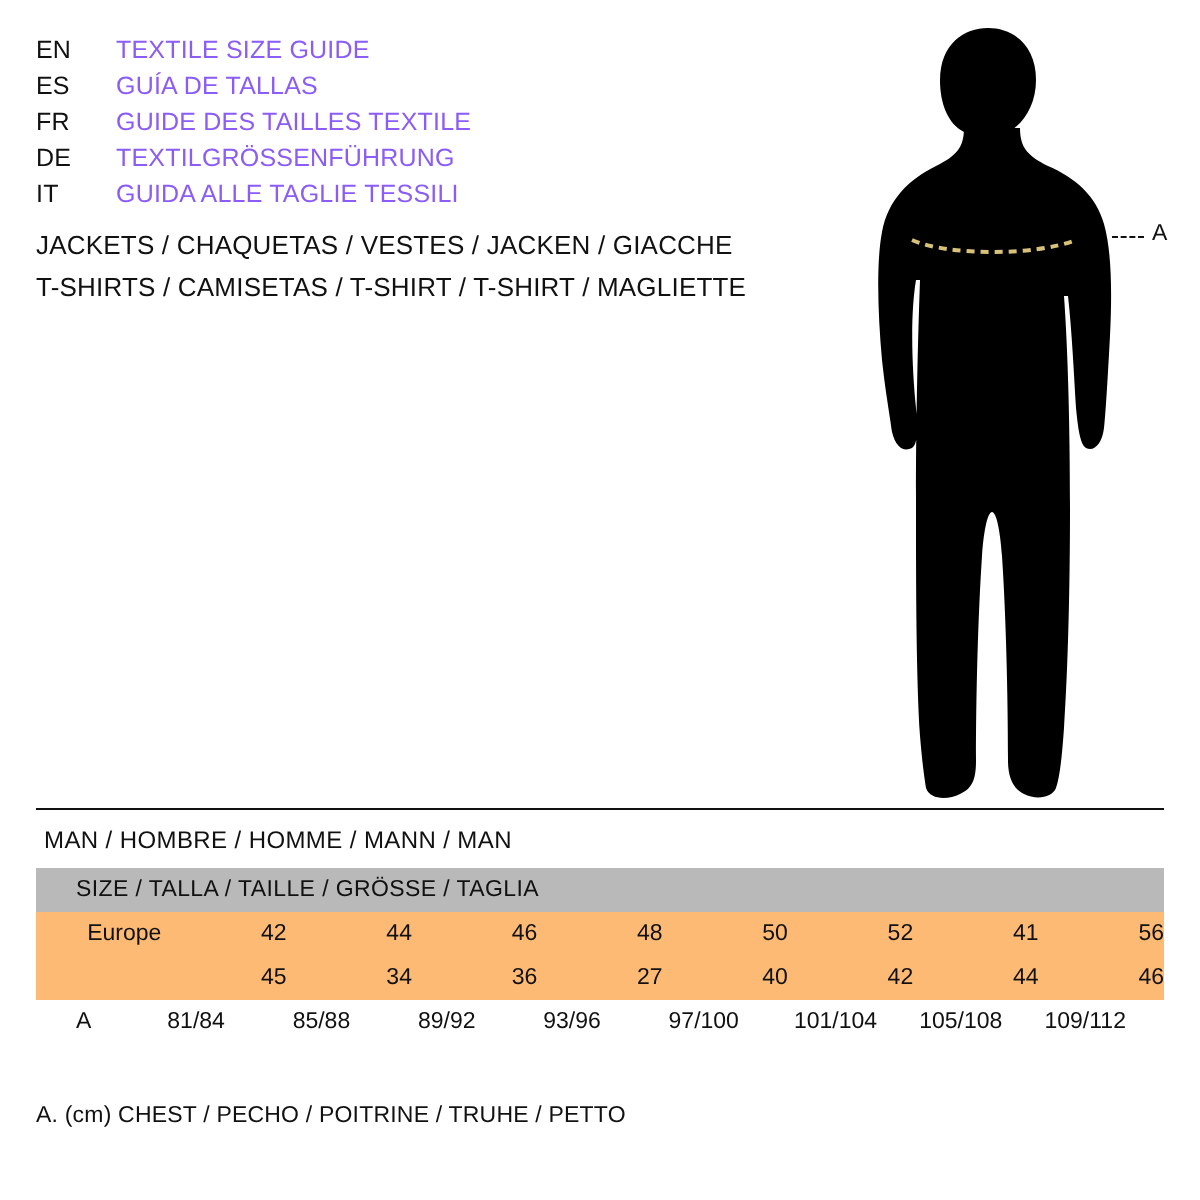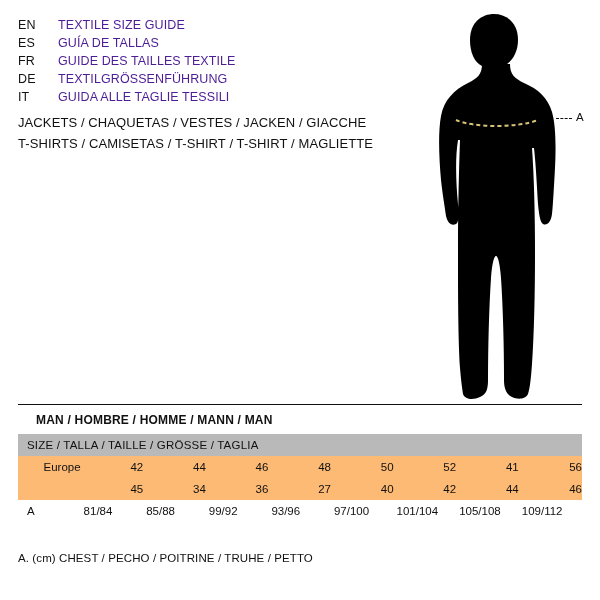--- a/index.html
+++ b/index.html
@@ -36,21 +36,21 @@
     font-size: 12.5px;
     line-height: 18px;
     letter-spacing: 0.1px;
   }
   .lang-code {
     width: 40px;
     flex: 0 0 40px;
     color: #111;
   }
   .lang-text {
-    color: #4c1d95;
+    color: #8b5cf6;
     text-align: center;
   }
 
   
   .cats {
     position: absolute;
     left: 18px;
     top: 112px;
     width: 420px;
   }
@@ -93,23 +93,22 @@
   .table-area {
     position: absolute;
     left: 18px;
     top: 412px;
     width: 564px;
   }
   .man-title {
     font-size: 12px;
     letter-spacing: 0.2px;
     color: #111;
-    margin: 0 0 6px 18px;
+    margin: 0 0 6px 4px;
     line-height: 16px;
-    font-weight: bold;
   }
   table.size-table {
     border-collapse: collapse;
     width: 564px;
     table-layout: fixed;
     font-size: 11.5px;
   }
   table.size-table td {
     padding: 4px 0 4px 0;
     line-height: 14px;
@@ -122,21 +121,21 @@
     letter-spacing: 0.2px;
   }
   table.size-table tr.shade td {
     background: #fdba74;
     text-align: right;
   }
   table.size-table tr.plain td {
     background: #ffffff;
   }
   table.size-table td.c0 {
-    padding-left: 9px;
+    padding-left: 20px;
     width: 88px;
   }
   table.size-table td.dcell {
     width: 68px;
     padding-left: 3px;
   }
   .footnote {
     margin-top: 30px;
     font-size: 11.5px;
     letter-spacing: 0.1px;
@@ -261,21 +260,21 @@
           <td class="dcell">40</td>
           <td class="dcell">42</td>
           <td class="dcell">44</td>
           <td class="dcell">46</td>
         </tr>
 
         <tr class="plain">
           <td class="c0">A</td>
           <td class="dcell">81/84</td>
           <td class="dcell">85/88</td>
-          <td class="dcell">99/92</td>
+          <td class="dcell">89/92</td>
           <td class="dcell">93/96</td>
           <td class="dcell">97/100</td>
           <td class="dcell">101/104</td>
           <td class="dcell">105/108</td>
           <td class="dcell">109/112</td>
         </tr>
       </tbody>
     </table>
 
     <div class="footnote">A. (cm) CHEST / PECHO / POITRINE / TRUHE / PETTO</div>

